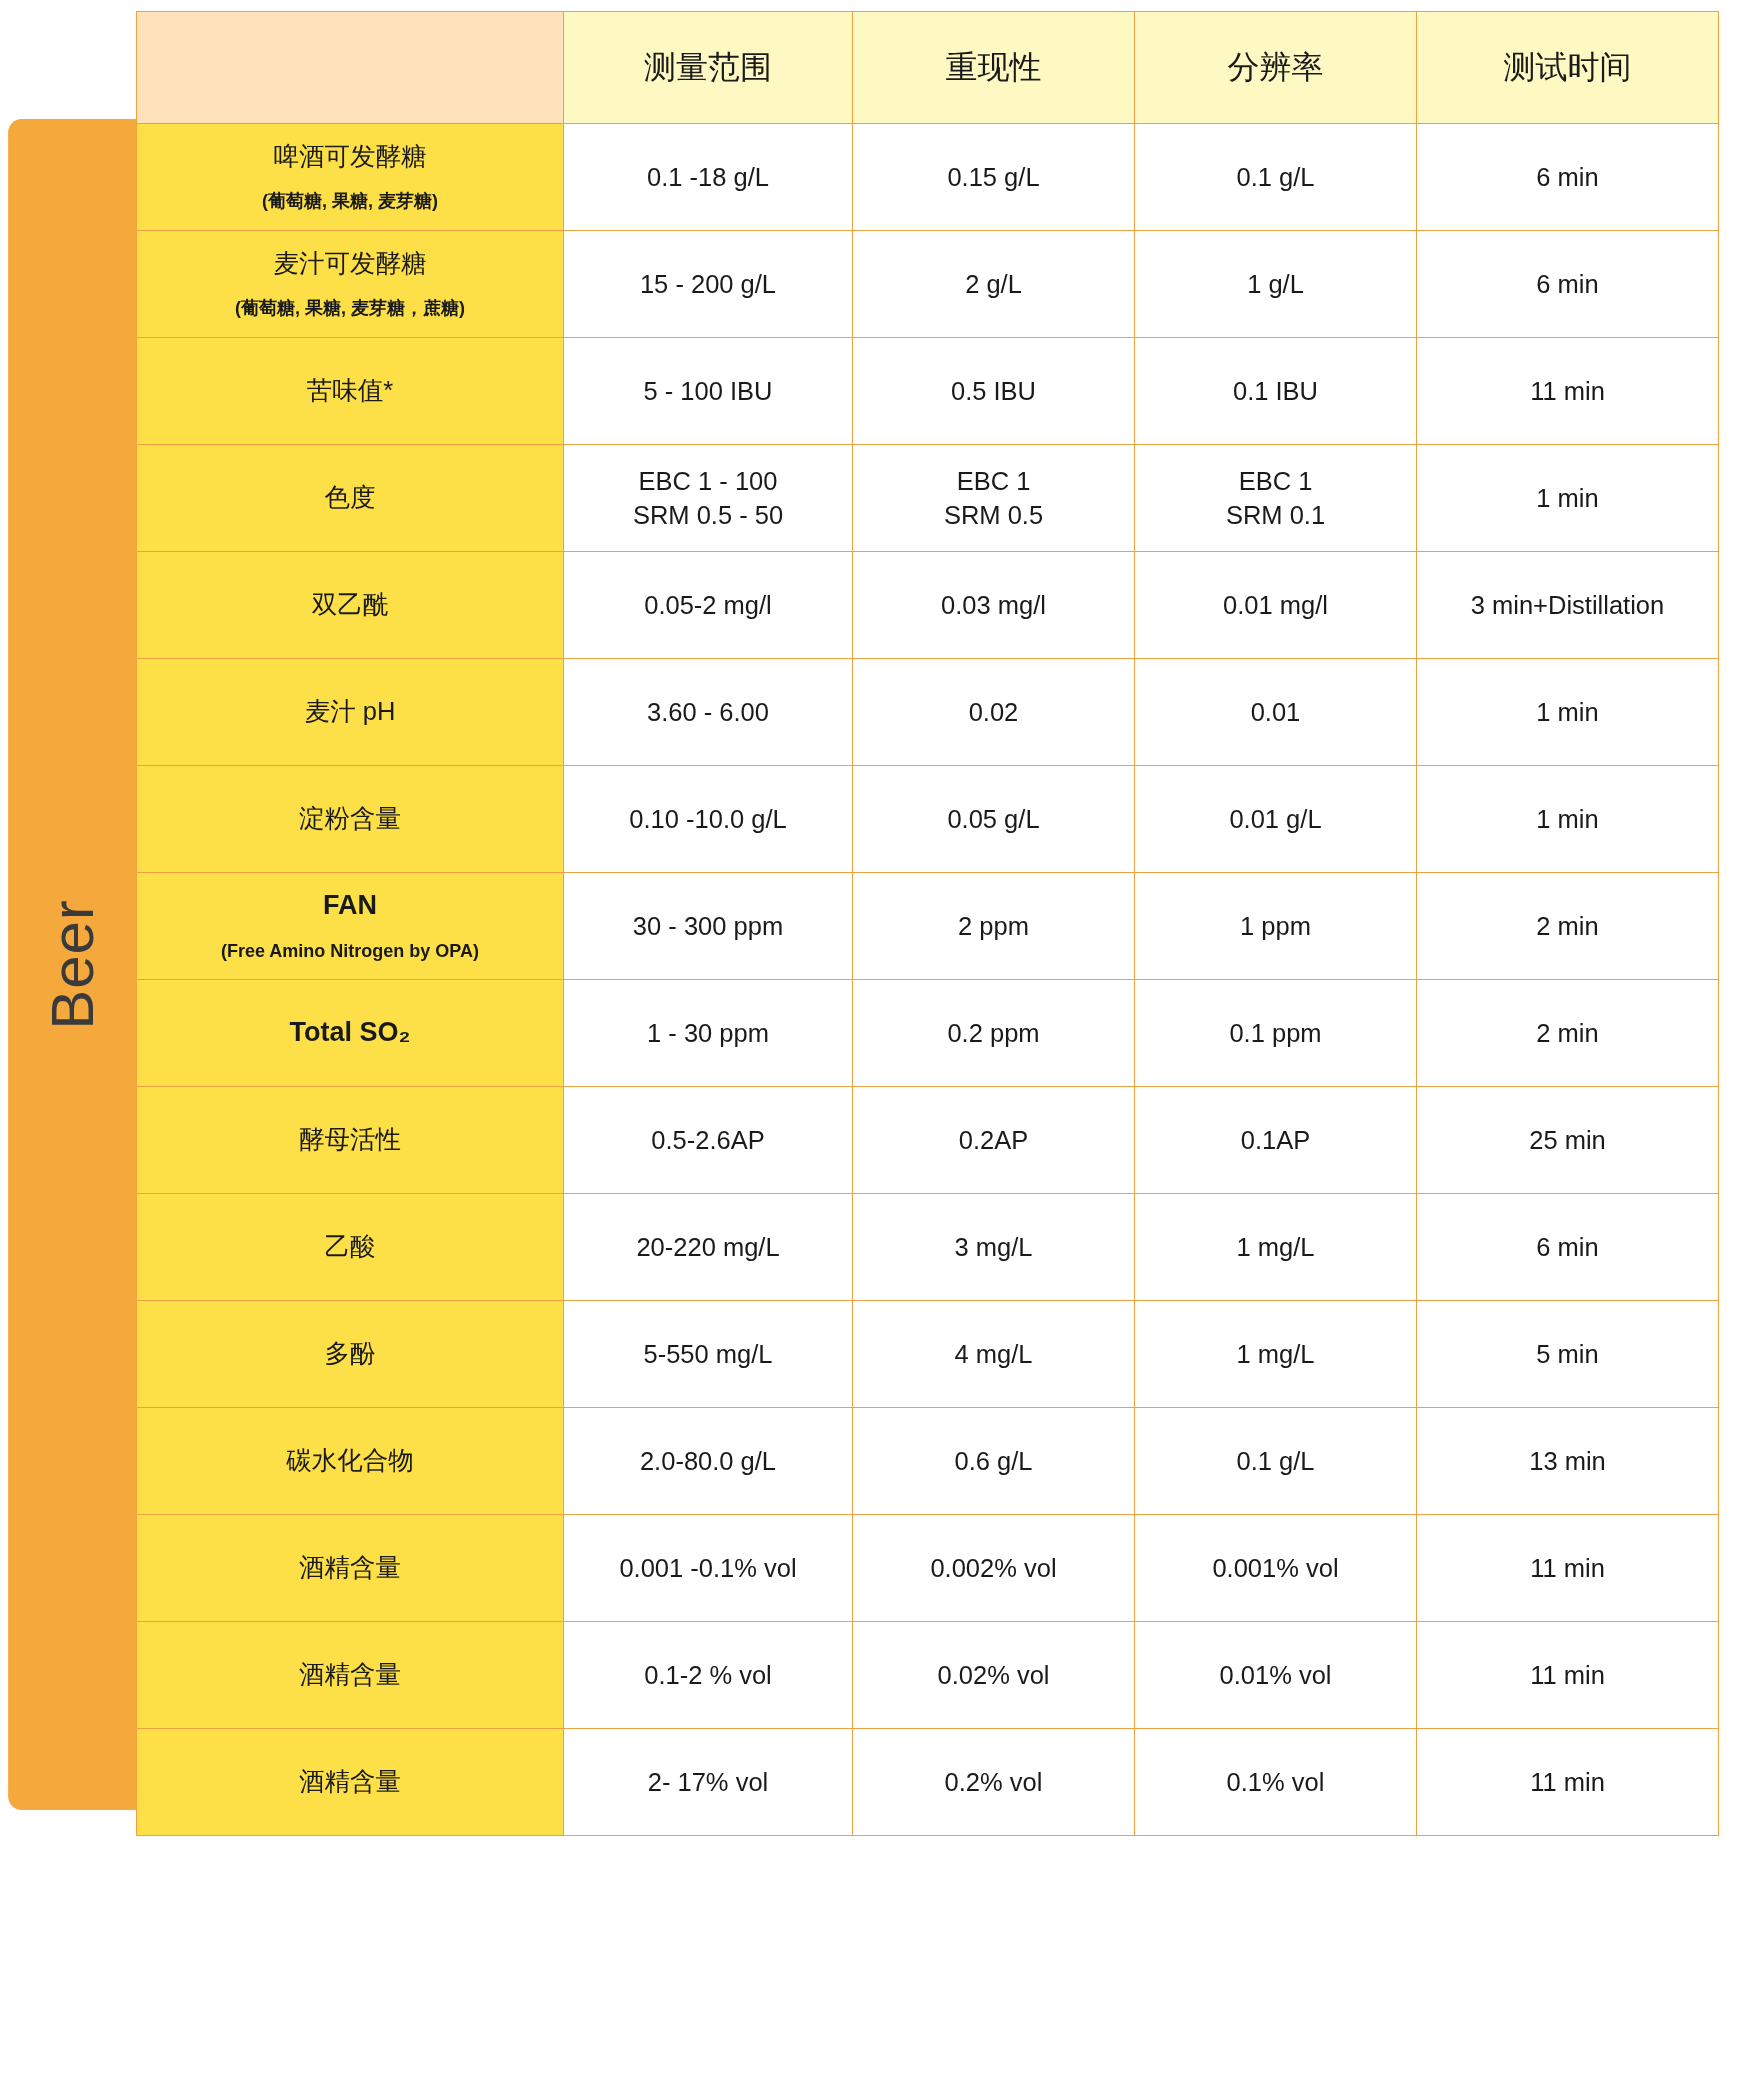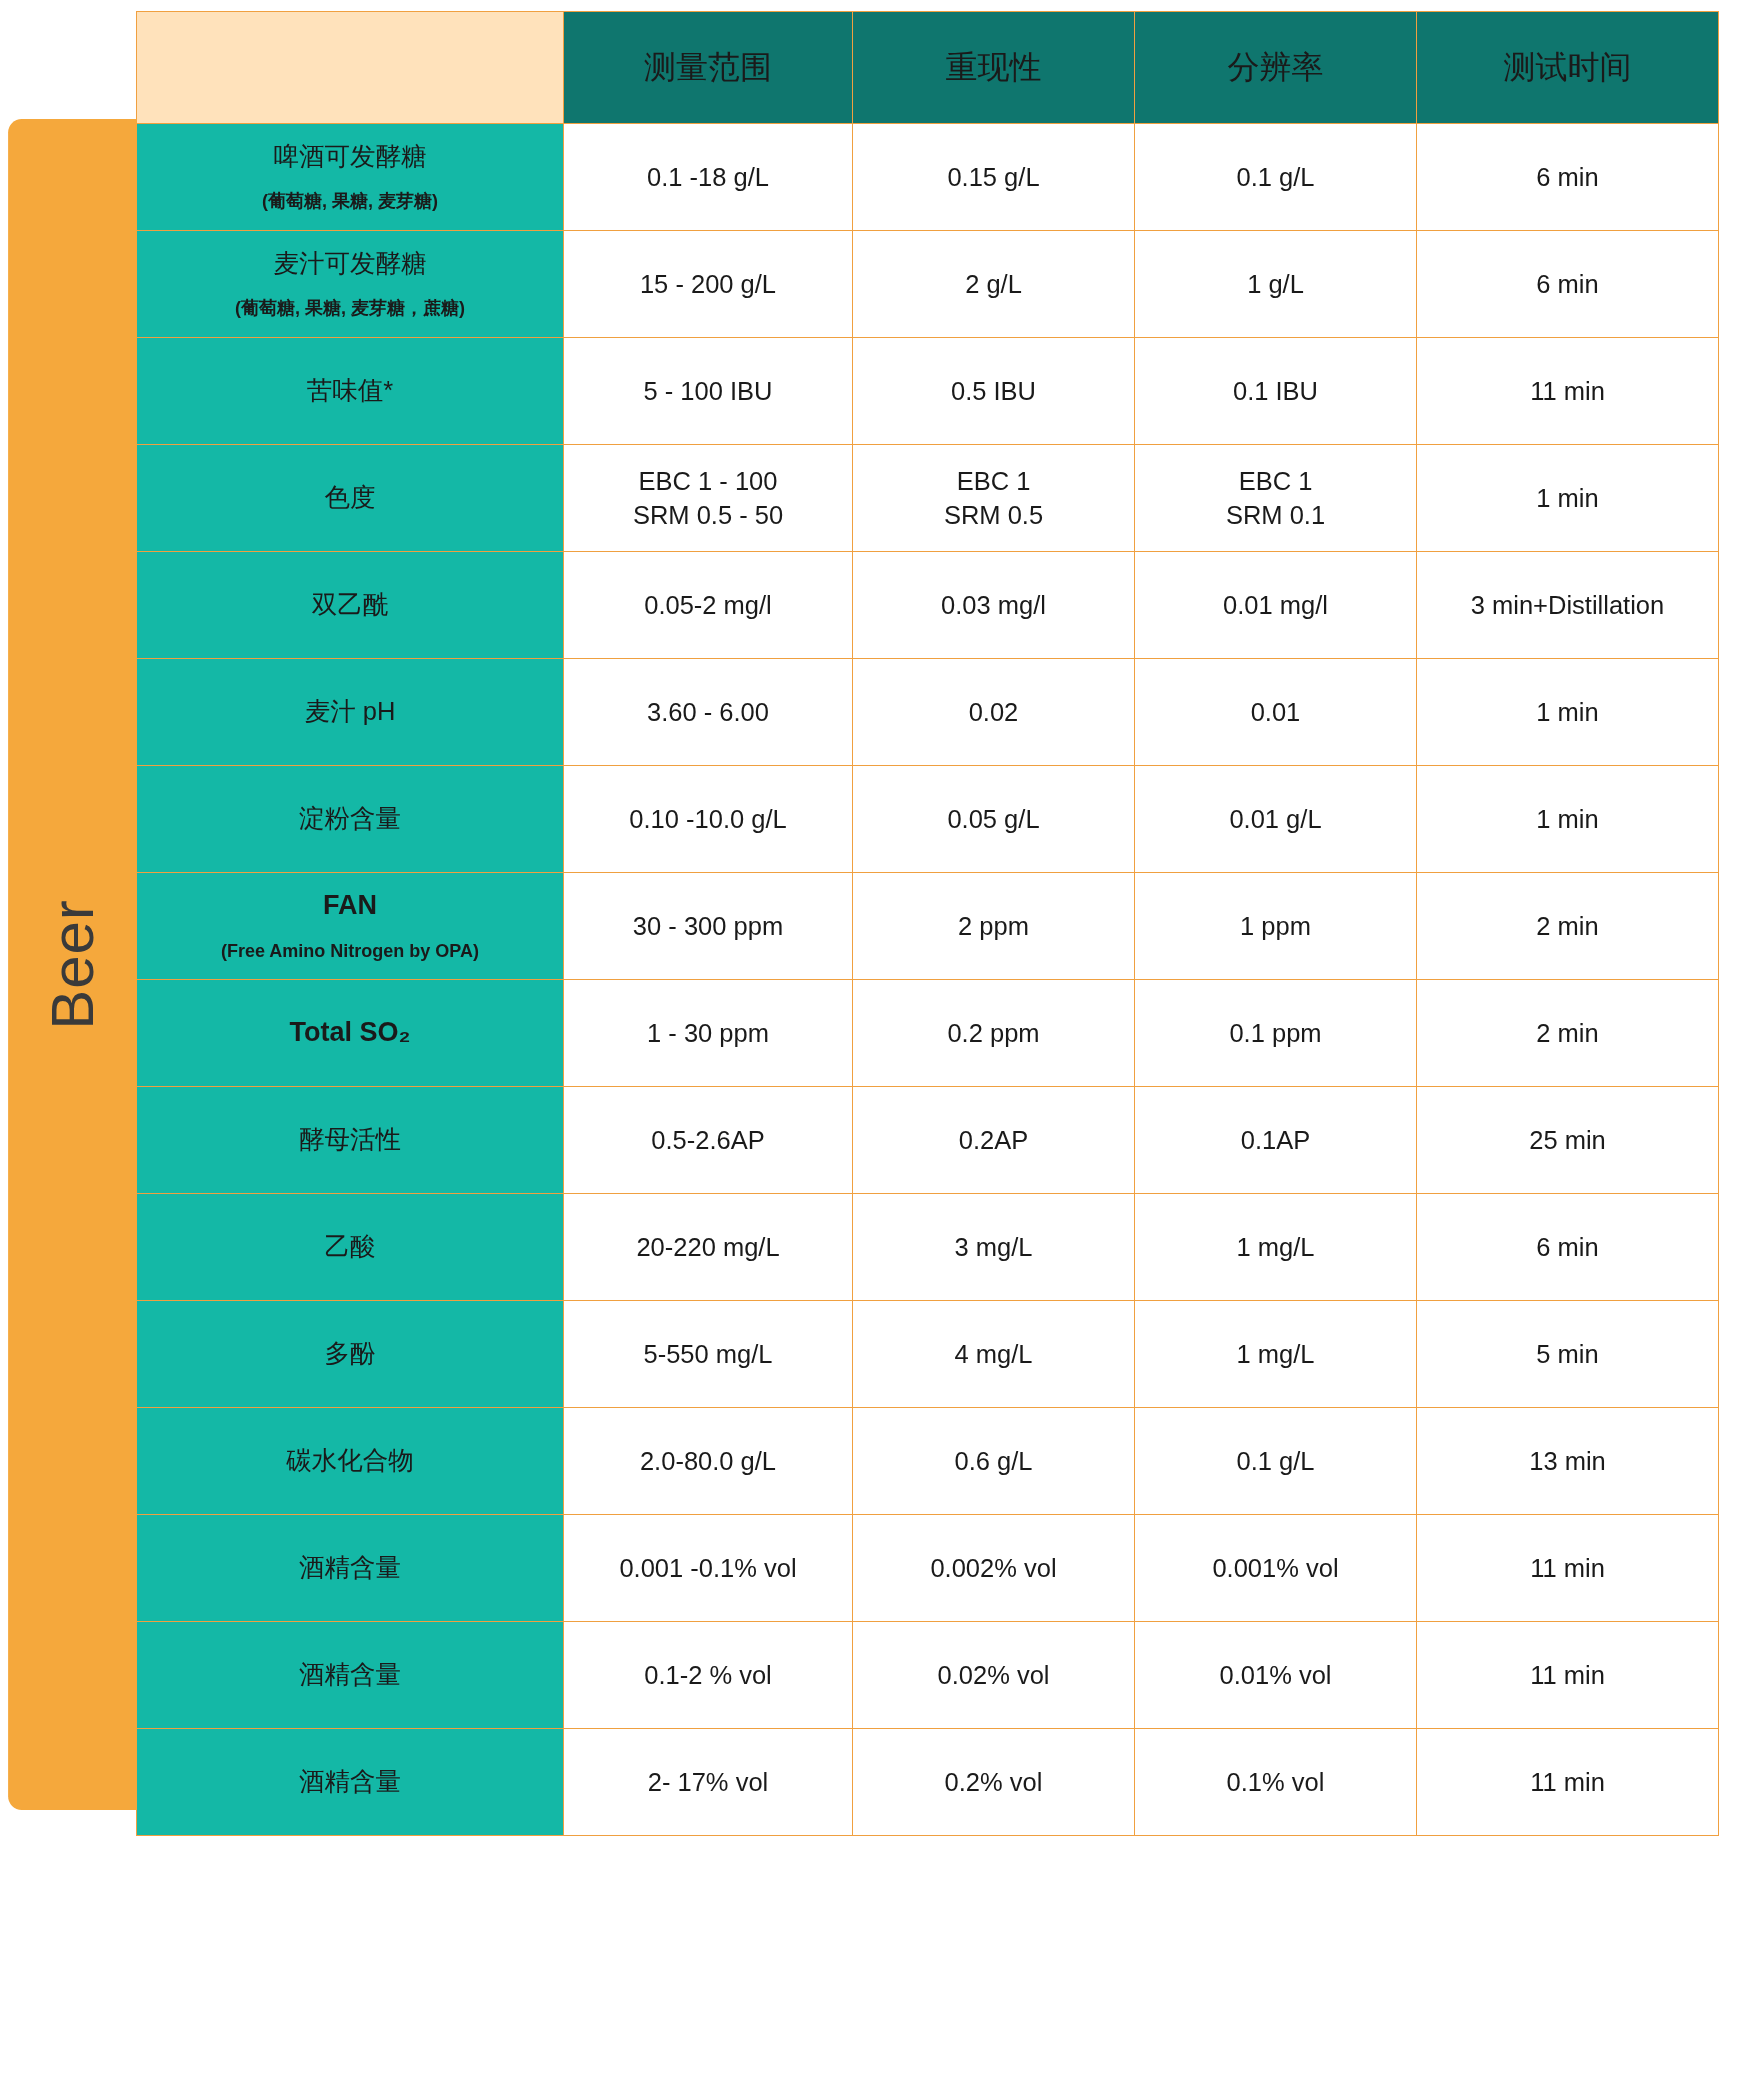--- a/index.html
+++ b/index.html
@@ -62,29 +62,29 @@
   
   col.c-name   { width: 427px; }
   col.c-range  { width: 289px; }
   col.c-repeat { width: 282px; }
   col.c-res    { width: 282px; }
   col.c-time   { width: 302px; }
 
   thead th {
     height: 100px;
     font-size: 32px;
-    background: #0f766e;
+    background: #fef9c3;
     color: #111;
   }
   thead th.corner {
     background: #ffe2bb;
     border-left: 1.8px solid #f0a040;
   }
   tbody td.name-cell {
-    background: #14b8a6;
+    background: #fde047;
     font-size: 25.5px;
     line-height: 1.3;
     padding: 9px 7.3px;
   }
   tbody td.name-cell .sub {
     display: block;
     font-size: 18px;
     font-weight: bold;
     margin-top: 17px;
   }

